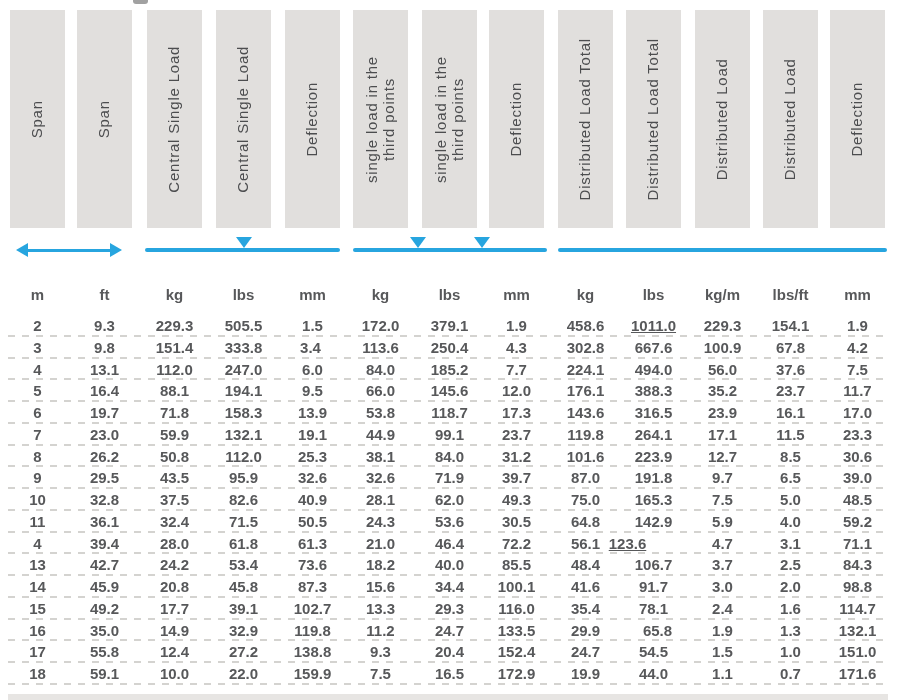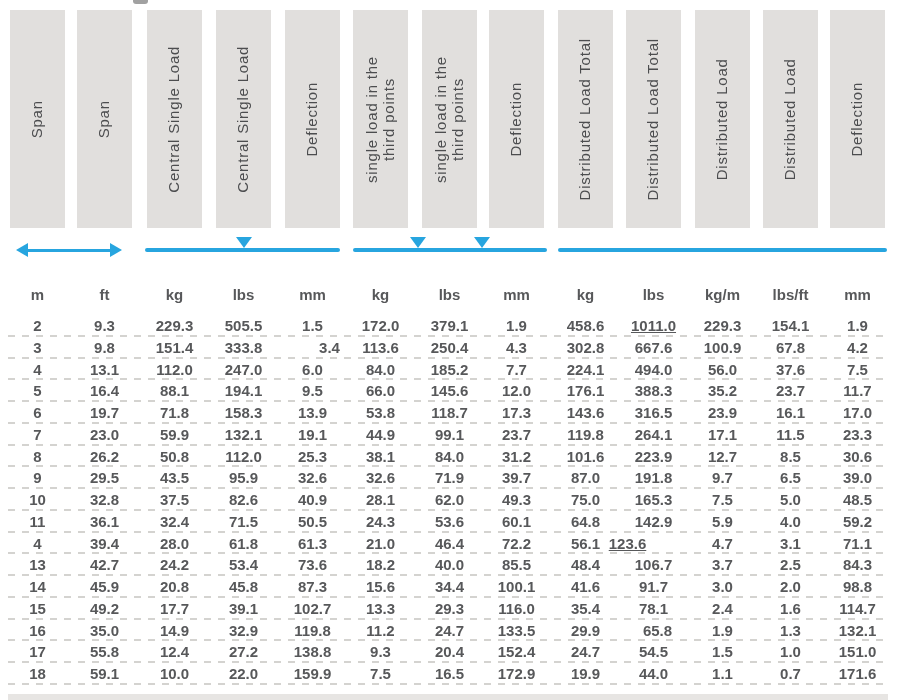--- a/index.html
+++ b/index.html
@@ -157,21 +157,21 @@
         <div class="cell" style="left: 695px;">229.3</div>
         <div class="cell" style="left: 763px;">154.1</div>
         <div class="cell" style="left: 830px;">1.9</div>
         <div class="row-sep"></div>
       </div>
       <div class="data-row" style="top: 336.75px;">
         <div class="cell" style="left: 10px;">3</div>
         <div class="cell" style="left: 77px;">9.8</div>
         <div class="cell" style="left: 147px;">151.4</div>
         <div class="cell" style="left: 216px;">333.8</div>
-        <div class="cell" style="left: 302px;">3.4</div>
+        <div class="cell" style="left: 283px;">3.4</div>
         <div class="cell" style="left: 353px;">113.6</div>
         <div class="cell" style="left: 422px;">250.4</div>
         <div class="cell" style="left: 489px;">4.3</div>
         <div class="cell" style="left: 558px;">302.8</div>
         <div class="cell" style="left: 626px;">667.6</div>
         <div class="cell" style="left: 695px;">100.9</div>
         <div class="cell" style="left: 763px;">67.8</div>
         <div class="cell" style="left: 830px;">4.2</div>
         <div class="row-sep"></div>
       </div>
@@ -288,21 +288,21 @@
         <div class="row-sep"></div>
       </div>
       <div class="data-row" style="top: 510.75px;">
         <div class="cell" style="left: 10px;">11</div>
         <div class="cell" style="left: 77px;">36.1</div>
         <div class="cell" style="left: 147px;">32.4</div>
         <div class="cell" style="left: 216px;">71.5</div>
         <div class="cell" style="left: 285px;">50.5</div>
         <div class="cell" style="left: 353px;">24.3</div>
         <div class="cell" style="left: 422px;">53.6</div>
-        <div class="cell" style="left: 489px;">60.1</div>
+        <div class="cell" style="left: 489px;">30.5</div>
         <div class="cell" style="left: 558px;">64.8</div>
         <div class="cell" style="left: 626px;">142.9</div>
         <div class="cell" style="left: 695px;">5.9</div>
         <div class="cell" style="left: 763px;">4.0</div>
         <div class="cell" style="left: 830px;">59.2</div>
         <div class="row-sep"></div>
       </div>
       <div class="data-row" style="top: 532.5px;">
         <div class="cell" style="left: 10px;">4</div>
         <div class="cell" style="left: 77px;">39.4</div>

